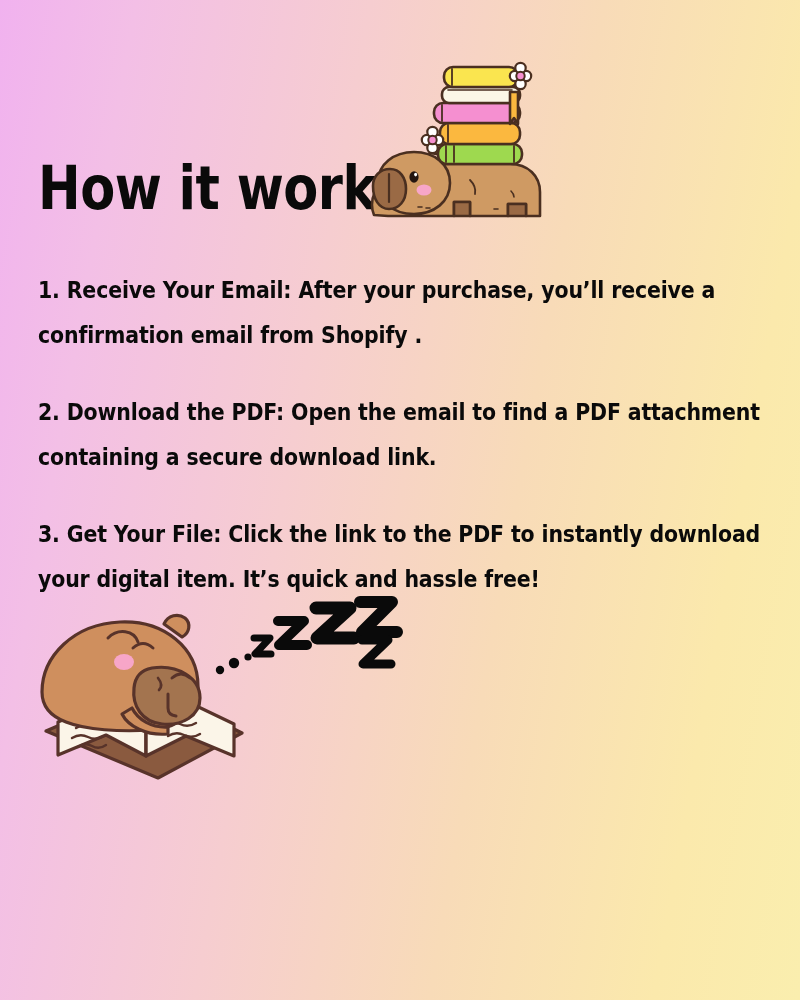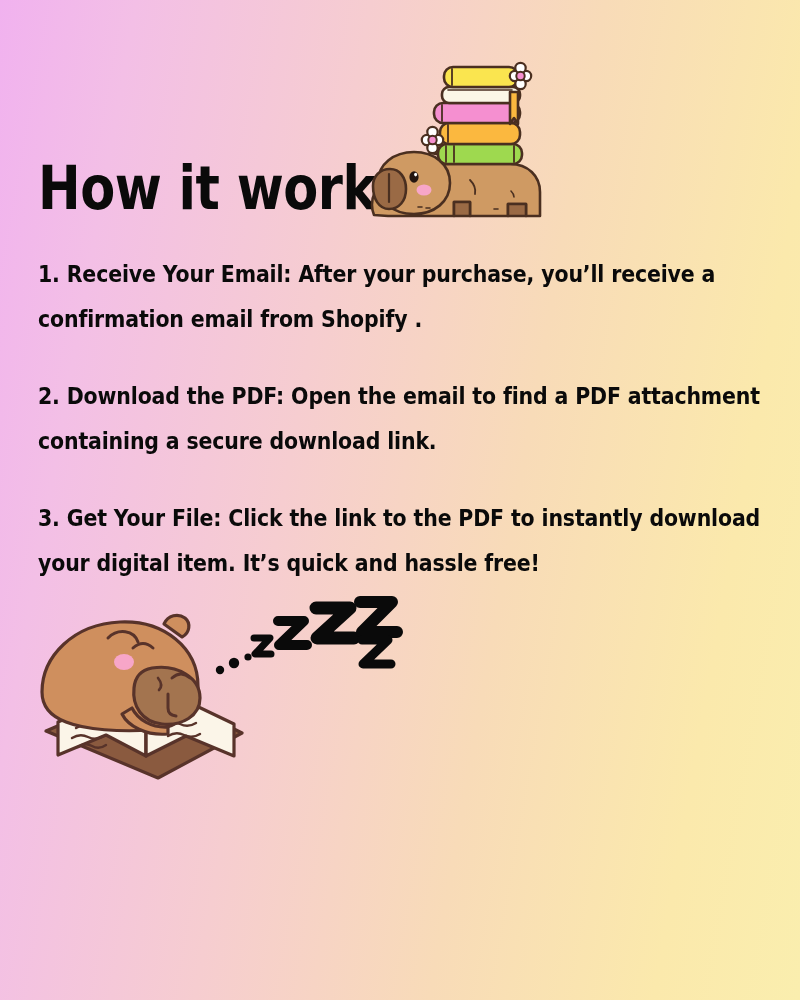--- a/index.html
+++ b/index.html
@@ -42,21 +42,21 @@
     color: #0a0a0a;
     transform: scaleY(1.22) scaleX(1.02);
     transform-origin: left top;
     white-space: nowrap;
   }
 
   
   .steps {
     position: absolute;
     left: 38px;
-    top: 252px;
+    top: 268px;
     width: 726px;
   }
   .step {
     margin: 0 0 44px 0;
     font-family: "DejaVu Sans", sans-serif;
     font-weight: 700;
     font-size: 20.5px;
     line-height: 39px;
     letter-spacing: -0.15px;
     color: #0a0a0a;

